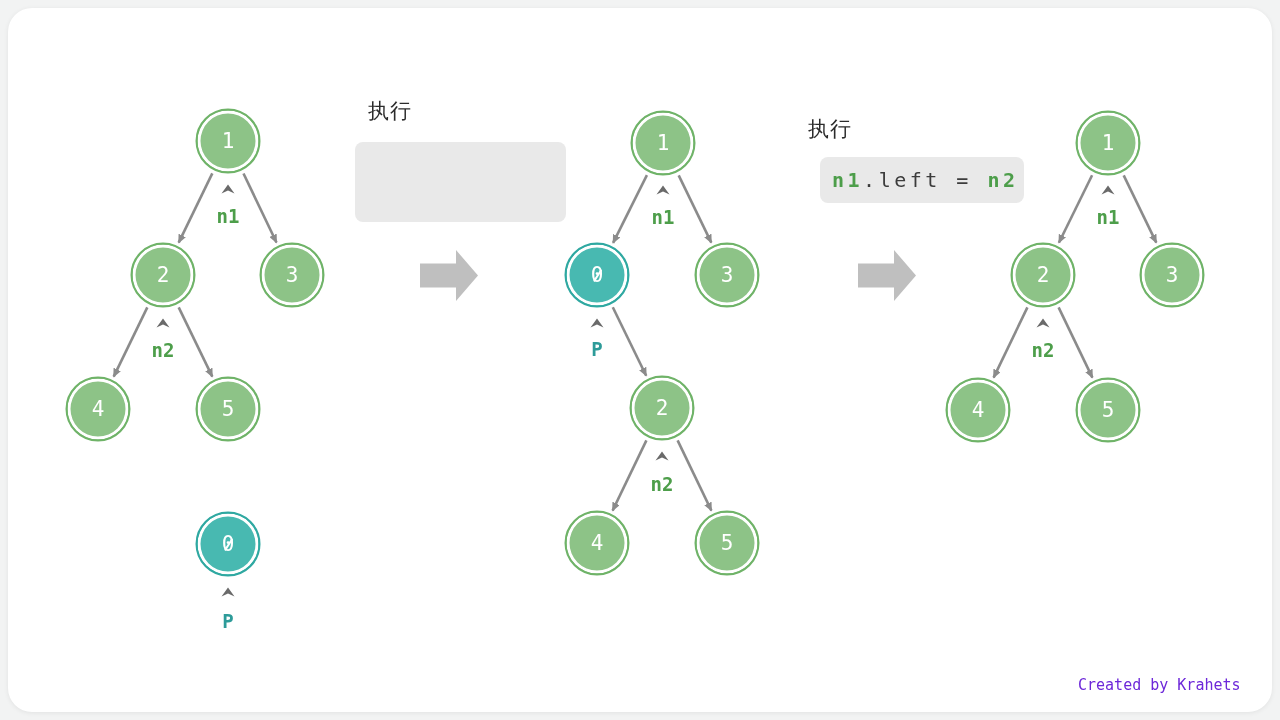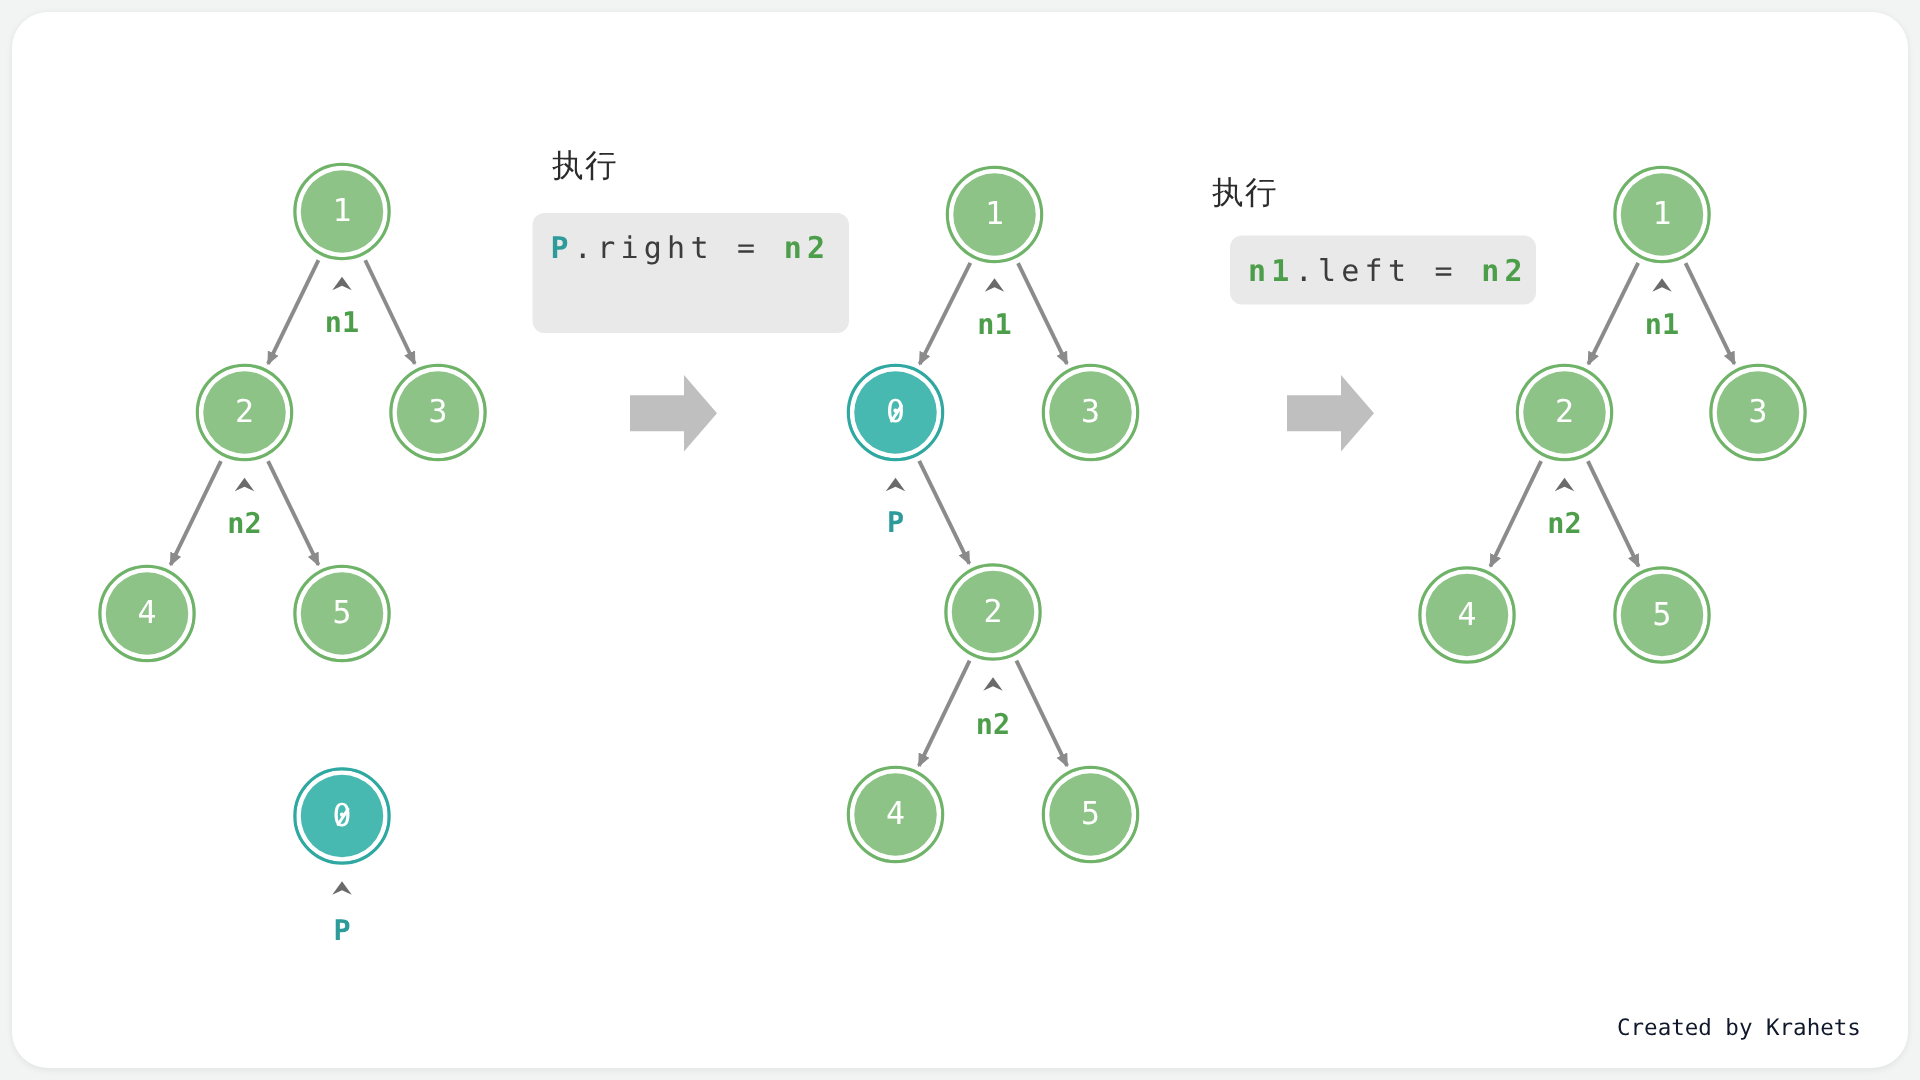--- a/index.html
+++ b/index.html
@@ -48,21 +48,21 @@
     font-family:"DejaVu Sans Mono","Liberation Mono",monospace;
     font-size:20px;letter-spacing:3.5px;color:#3c3c3c;
   }
   .cl{height:32px;line-height:32px;white-space:pre;}
   .tok-g{color:#4d9e4a;font-weight:bold;}
   .tok-t{color:#2d9b99;font-weight:bold;}
   .tok-p{color:#3c3c3c;}
   .footer{
     position:absolute;left:1078px;top:676px;
     font-family:"DejaVu Sans Mono","Liberation Mono",monospace;
-    font-size:15px;color:#0f172a;white-space:nowrap;
+    font-size:15px;color:#6d28d9;white-space:nowrap;
   }
 </style>
 </head>
 <body>
 
 <div class="card"></div>
 
 <svg class="overlay" viewBox="0 0 1280 720">
   <defs>
     <marker id="ah" markerWidth="10" markerHeight="8" refX="8" refY="4" orient="auto" markerUnits="userSpaceOnUse">
@@ -124,21 +124,20 @@
   </div>
 <div class="node teal zero" style="left:228px;top:544px">
     <span class="nv">0</span>
   </div>
 <div class="lbl green" style="left:228px;top:216px">n1</div>
 <div class="lbl green" style="left:163px;top:350px">n2</div>
 <div class="lbl teal" style="left:228px;top:621px">P</div>
 
 <div class="step-title" style="left:368px;top:100px">执行</div>
 <div class="codebox" style="left:355px;top:142px;width:211px;height:80px">
-  <div class="cl"><span class="tok-t">P</span><span class="tok-p">.right = </span><span class="tok-g">n2</span></div>
 </div>
 
 <div class="node green" style="left:663px;top:143px">
     <span class="nv">1</span>
   </div>
 <div class="node teal zero" style="left:597px;top:275px">
     <span class="nv">0</span>
   </div>
 <div class="node green" style="left:727px;top:275px">
     <span class="nv">3</span>

